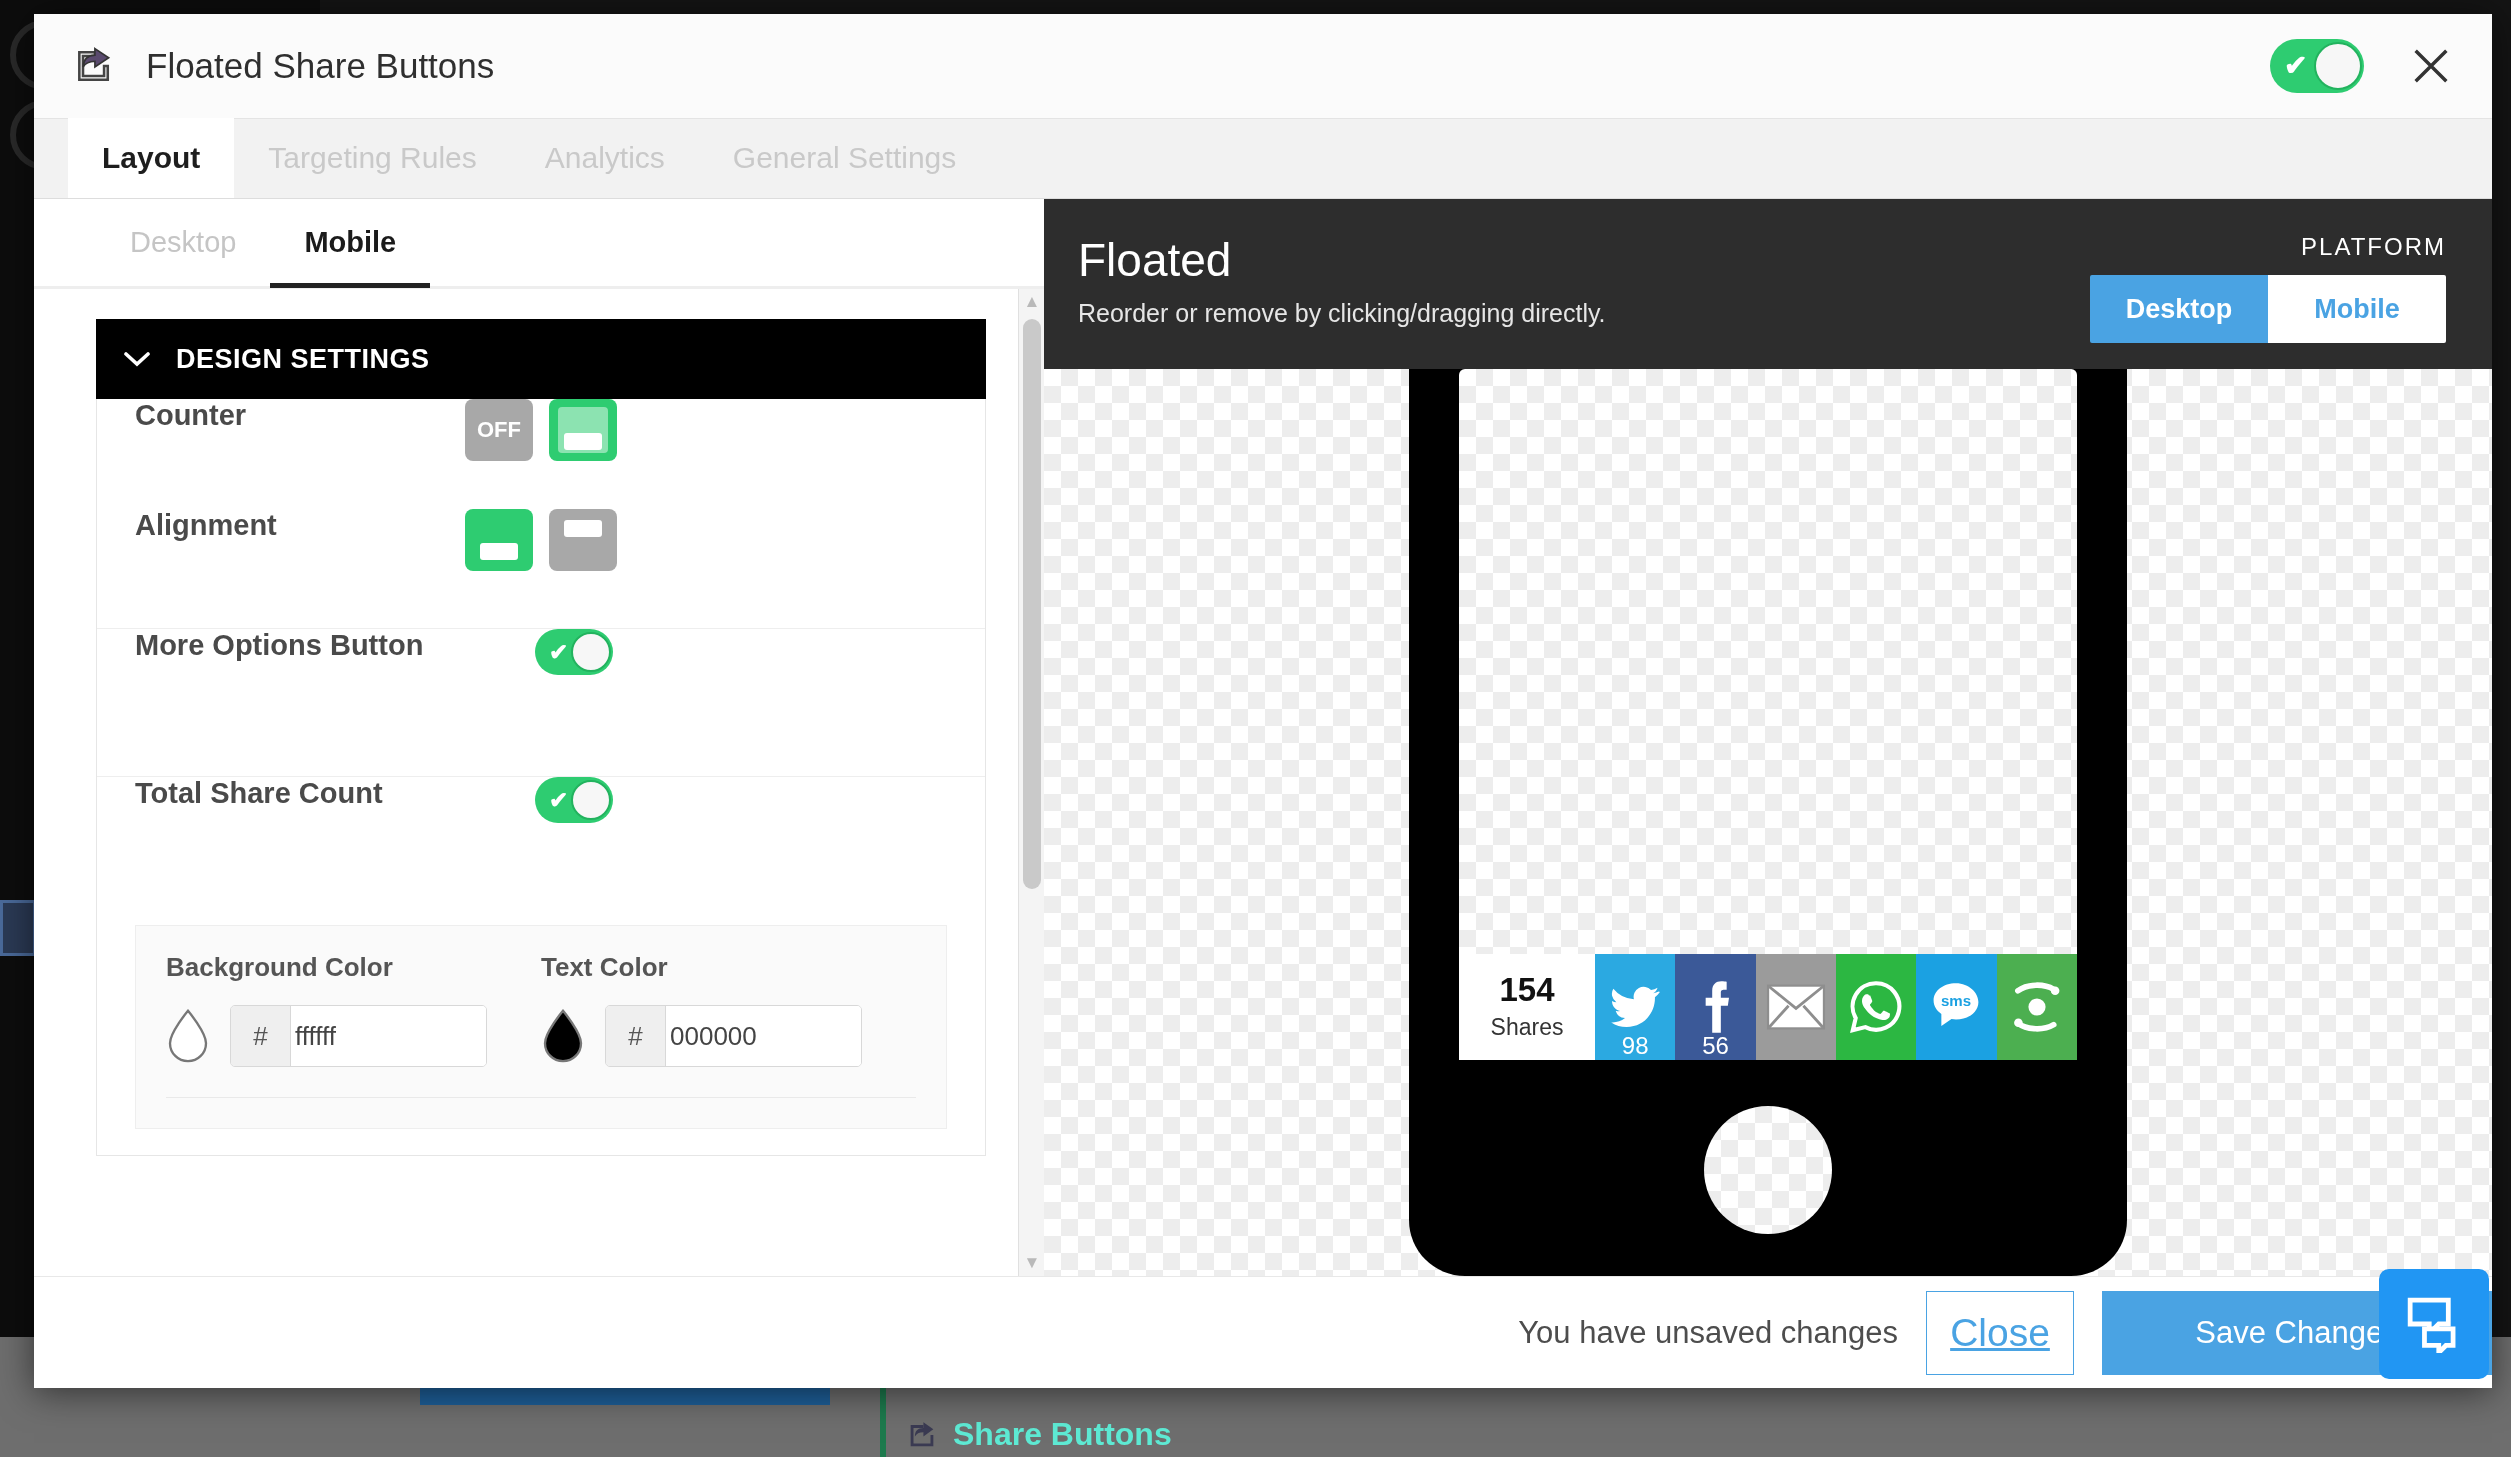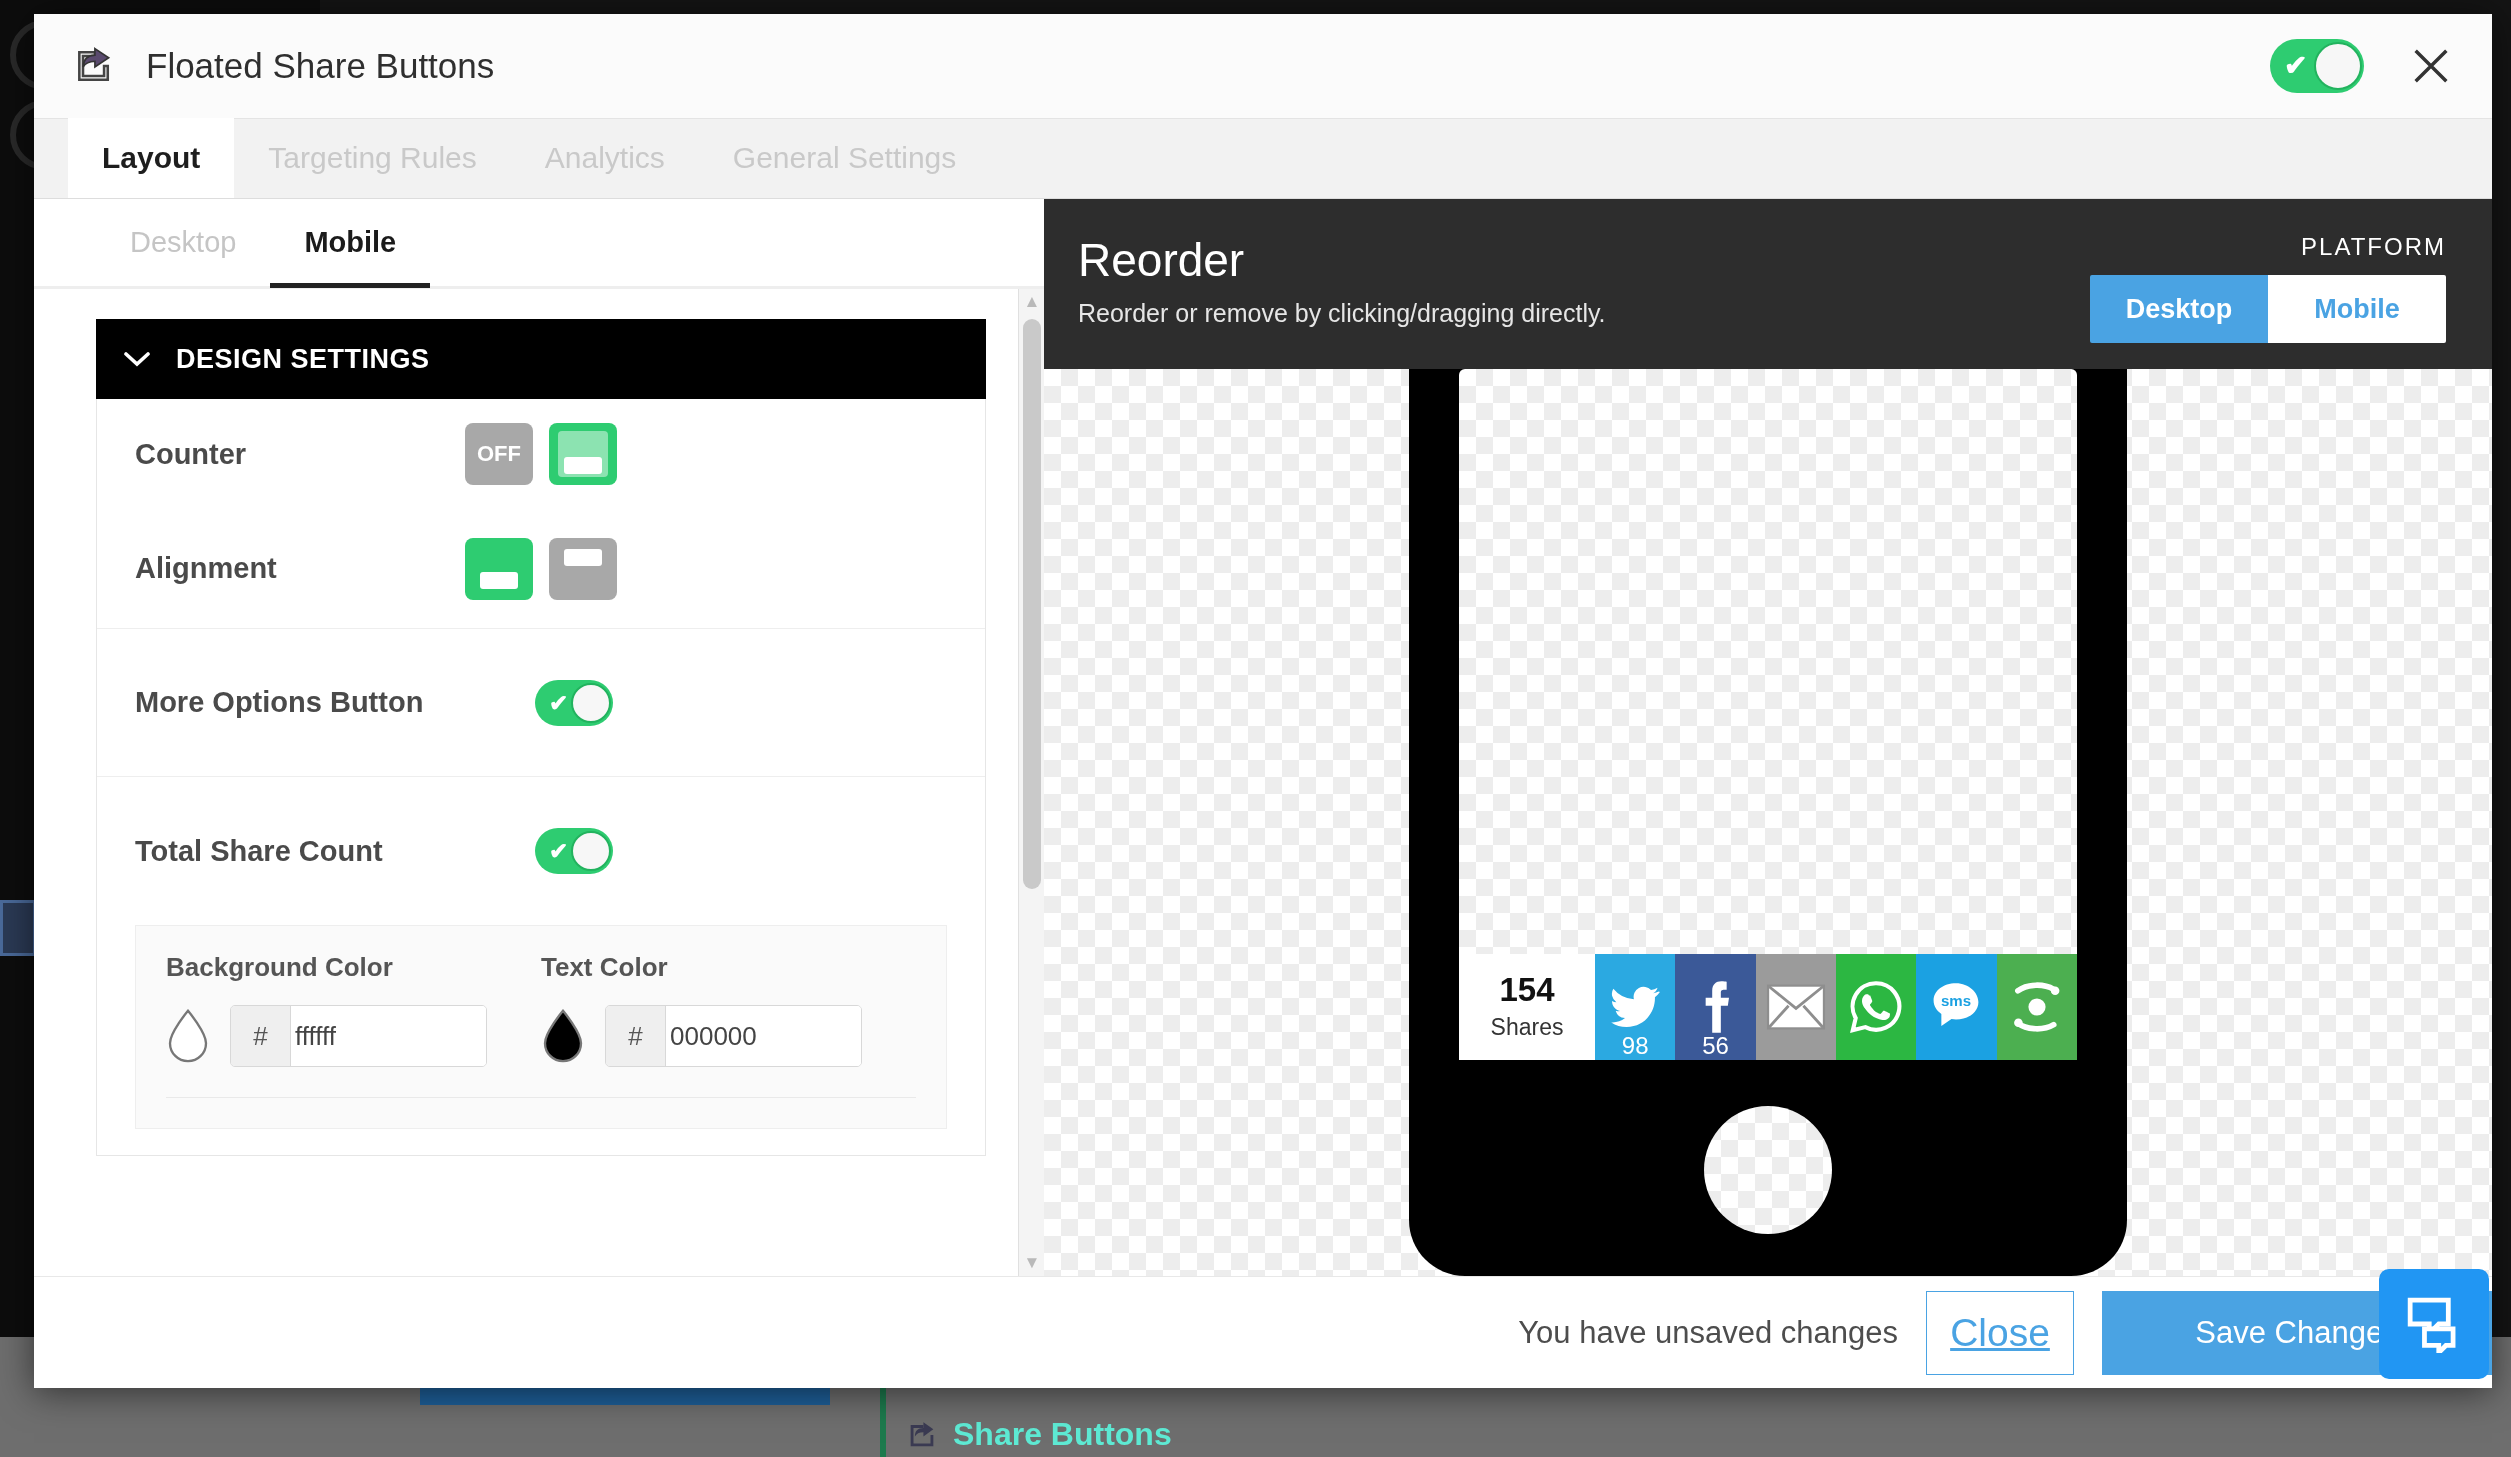--- a/index.html
+++ b/index.html
@@ -106,21 +106,21 @@
   }
 
   .section-head {
     background: #000; color: #fff; height: 80px;
     display: flex; align-items: center; gap: 26px; padding-left: 28px;
     font-size: 27px; font-weight: 700; letter-spacing: .5px;
     cursor: pointer;
   }
   .panel { border: 1px solid #e6e6e6; border-top: none; background: #fff; }
   .row {
-    display: flex; align-items: center; padding: 0 38px;
+    display: flex; align-items: flex-start; padding: 0 38px;
     border-bottom: 1px solid #eeeeee; min-height: 96px;
   }
   .row.tall { min-height: 150px; }
   .row .label { font-size: 29px; color: #4a4a4a; font-weight: 700; width: 330px; flex: none; }
   .row.no-border { border-bottom: none; }
 
   
   .icon-btns { display: flex; gap: 16px; }
   .ibtn {
     width: 68px; height: 62px; border-radius: 8px; position: relative; cursor: pointer;
@@ -417,21 +417,21 @@
           <div id="sb-up">▲</div>
           <div id="sb-thumb"></div>
           <div id="sb-down">▼</div>
         </div>
       </div>
     </div>
 
     <div id="preview-pane">
       <div id="preview-head">
         <div>
-          <div id="preview-title">Reorder</div>
+          <div id="preview-title">Floated</div>
           <div id="preview-sub">Reorder or remove by clicking/dragging directly.</div>
         </div>
         <div id="platform-box">
           <div id="platform-label">PLATFORM</div>
           <div id="platform-seg">
             <div class="seg sel">Desktop</div>
             <div class="seg unsel">Mobile</div>
           </div>
         </div>
       </div>

